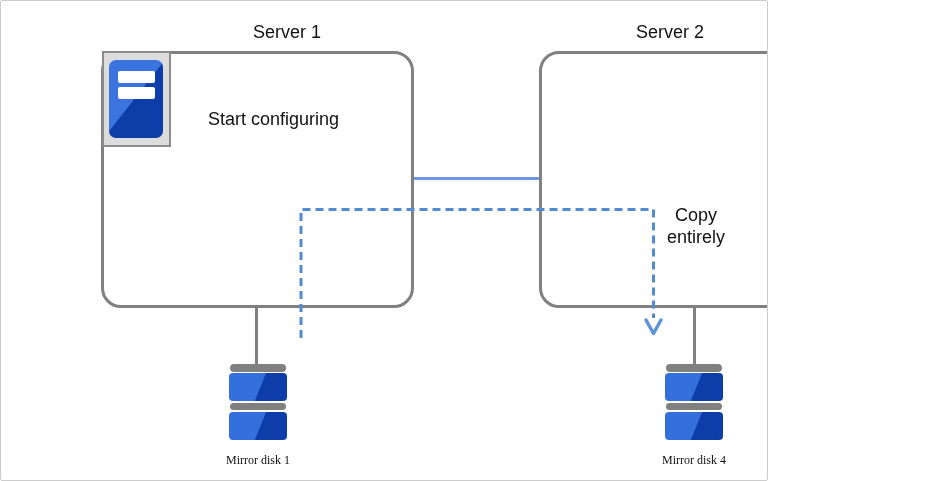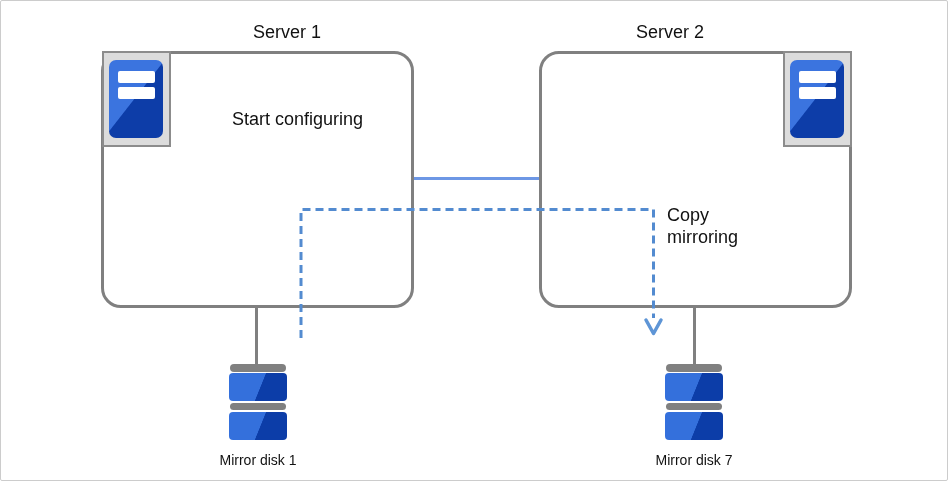--- a/index.html
+++ b/index.html
@@ -1,18 +1,18 @@
 <!DOCTYPE html>
 <html><head>
 <meta charset="utf-8">
 <style>
   html, body { margin: 0; padding: 0; background: #ffffff; }
   #canvas {
     position: relative;
-    width: 948px;
+    width: 768px;
     height: 481px;
     box-sizing: border-box;
     border: 1px solid #cccccc;
     border-radius: 2px;
     background: #ffffff;
     font-family: "Liberation Sans", "DejaVu Sans", sans-serif;
     color: #111111;
     overflow: hidden;
   }
 
@@ -40,30 +40,31 @@
   }
   #server1-title { left: 252px; }
   #server2-title { left: 635px; text-align: right; }
 
   .note-text {
     position: absolute;
     font-size: 18px;
     line-height: 22px;
     white-space: nowrap;
   }
-  #server1-note { left: 207px; top: 107px; margin-left: 24px; }
-  #copy-label   { left: 666px; top: 203px; }
+  #server1-note { left: 207px; top: 107px; }
+  #copy-label   { left: 666px; top: 203px; text-align: center; }
 
   .disk-label {
     position: absolute;
     top: 448px;
     transform: translateX(-50%);
-    font-size: 14px;
+    font-size: 12px;
     line-height: 22px;
     white-space: nowrap;
+    font-family: Liberation Serif, serif;
   }
   #disk1-label { left: 257px; }
   #disk2-label { left: 693px; }
 
   
   .server-icon-frame {
     position: absolute;
     top: 50px;
     width: 69px;
     height: 96px;
@@ -175,21 +176,21 @@
       <div class="bay-slot slot2"></div>
     </div>
   </div>
 
   <div class="note-text" id="server1-note">
     <div>Start configuring</div>
   </div>
 
   <div class="note-text" id="copy-label">
     <div>Copy</div>
-    <div>mirroring</div>
+    <div>entirely</div>
   </div>
 
   <svg id="copy-flow-overlay" width="948" height="481" viewBox="0 0 948 481">
     <path d="M 300 337 L 300 208.5 L 652.5 208.5 L 652.5 317" fill="none" stroke="#538bd0" stroke-width="3" stroke-dasharray="8 5"></path>
     <polyline points="645,319 652.5,332.5 660,319" fill="none" stroke="#5e95d6" stroke-width="3.5" stroke-linecap="round" stroke-linejoin="round"></polyline>
   </svg>
 
   <div class="disk-connector" id="disk1-connector"></div>
   <div class="disk-connector" id="disk2-connector"></div>
 
@@ -201,15 +202,15 @@
   </div>
 
   <div class="disk-stack" id="disk2-icon">
     <div class="disk-cap"></div>
     <div class="disk-platter"></div>
     <div class="disk-cap mid"></div>
     <div class="disk-platter p2"></div>
   </div>
 
   <div class="disk-label" id="disk1-label">Mirror disk 1</div>
-  <div class="disk-label" id="disk2-label">Mirror disk 7</div>
+  <div class="disk-label" id="disk2-label">Mirror disk 4</div>
 
 </div>
 
 </body></html>

